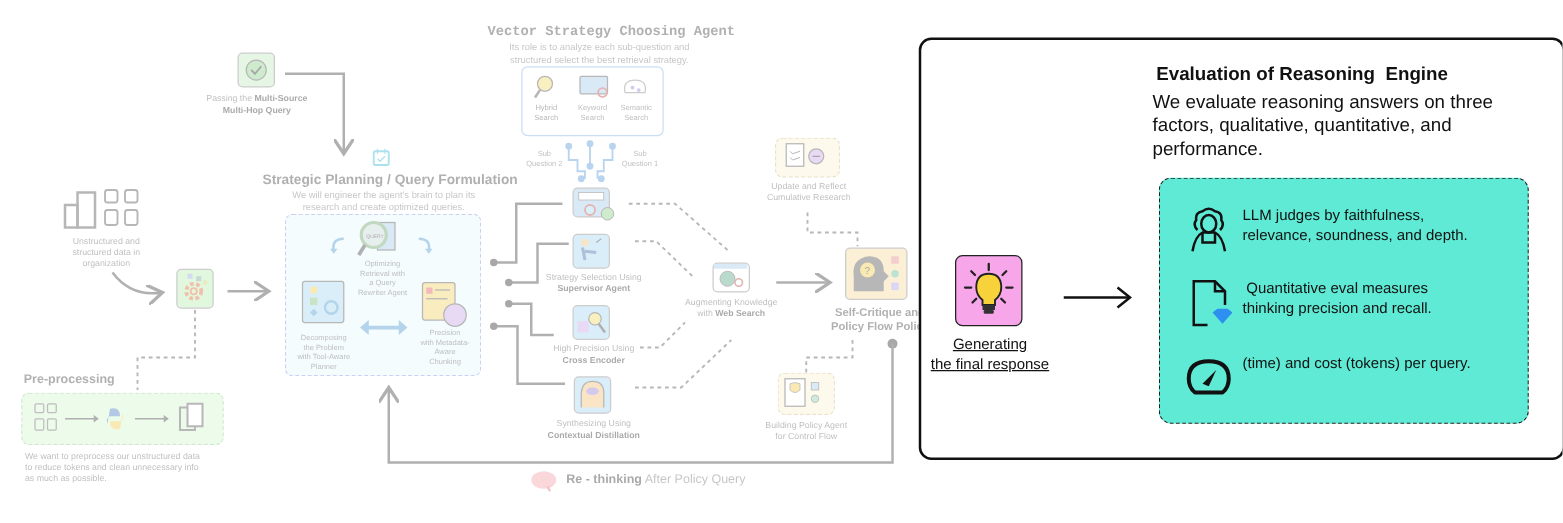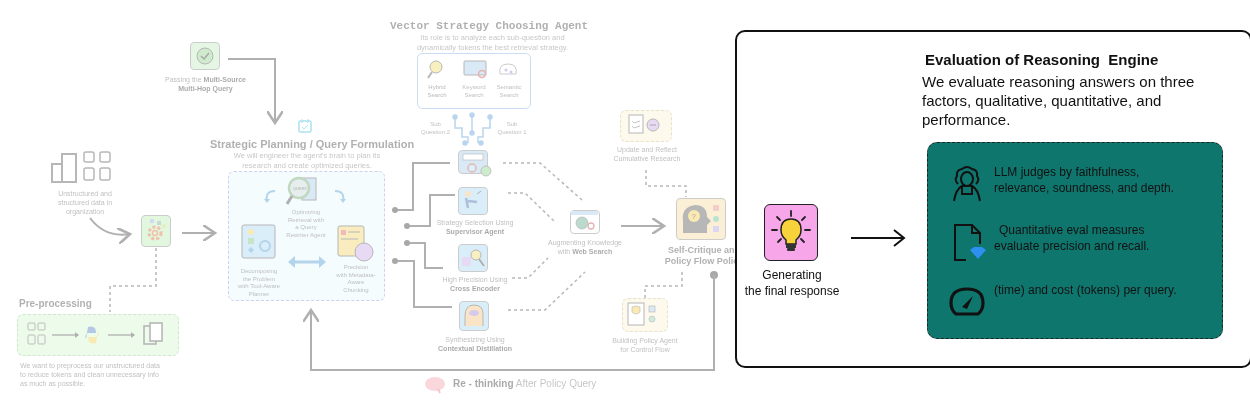--- a/index.html
+++ b/index.html
@@ -15,23 +15,23 @@
   .title-mid { font-size: 11px; font-weight: bold; color: #444; text-align: center; white-space: nowrap; }
   .subtitle-mid { font-size: 7.5px; color: #777; text-align: center; line-height: 10px; }
   .icon-tile { position: absolute; border: 1.5px solid #888; border-radius: 4px; }
   .dash-box { position: absolute; border: 1.5px dashed; border-radius: 6px; }
 
   
   #eval-panel { position: absolute; left: 735px; top: 30px; width: 517px; height: 338px; border: 2px solid #111; border-radius: 10px; background: #fff; }
   #eval-title { position: absolute; left: 188px; top: 19px; font-size: 15px; font-weight: bold; color: #111; white-space: pre; }
   #eval-desc { position: absolute; left: 185px; top: 40px; width: 310px; font-size: 15px; line-height: 19px; color: #111; }
   #gen-tile { position: absolute; left: 27px; top: 172px; width: 54px; height: 57px; background: #f7a6e9; border: 1.5px solid #222; border-radius: 6px; }
-  #gen-label { position: absolute; left: 0px; top: 235px; width: 110px; font-size: 12px; line-height: 16px; text-align: center; color: #111; }
+  #gen-label { position: absolute; left: 0px; top: 235px; width: 110px; font-size: 12px; line-height: 16px; text-align: center; color: #111; text-decoration: underline; }
   #gen-arrow { position: absolute; left: 112px; top: 195px; }
-  #factors-box { position: absolute; left: 190px; top: 110px; width: 296px; height: 197px; background: #0f766e; border: 1.5px dashed #222; border-radius: 10px; }
+  #factors-box { position: absolute; left: 190px; top: 110px; width: 296px; height: 197px; background: #5eead4; border: 1.5px dashed #222; border-radius: 10px; }
   .factor { position: absolute; left: 20px; width: 276px; height: 44px; }
   .factor .ficon { position: absolute; left: 0; top: 2px; width: 38px; height: 40px; }
   .factor .ftext { position: absolute; left: 46px; top: 2px; font-size: 12px; line-height: 16px; color: #111; white-space: nowrap; }
 </style>
 </head>
 <body>
 
 <div id="left-diagram">
 
   <svg class="abs" style="left:0;top:0" width="740" height="418">
@@ -190,23 +190,23 @@
         <line x1="12" y1="8" x2="24" y2="8" stroke="#555"></line>
         <line x1="5" y1="15" x2="22" y2="15" stroke="#555"></line>
       <circle cx="28" cy="28" r="9" fill="#c9a8e6" stroke="#555"></circle>
     </svg>
     <div class="abs tiny" style="left:102px;top:92px;width:50px;">
       <span>Precision</span><br><span>with Metadata-</span><br><span>Aware</span><br><span>Chunking</span>
     </div>
   </div>
 
   <div class="abs title-mid" style="left:390px;top:20px;width:185px;font-family:Liberation Mono, monospace;">Vector Strategy Choosing Agent</div>
-  <div class="abs subtitle-mid" style="left:405px;top:33px;width:175px;">
+  <div class="abs subtitle-mid" style="left:392px;top:33px;width:175px;">
     <span>Its role is to analyze each sub-question and</span><br>
-    <span>dynamically tokens the best retrieval strategy.</span>
+    <span>structured select the best retrieval strategy.</span>
   </div>
   <div class="abs" style="left:417px;top:53px;width:114px;height:56px;border:1.5px solid #7fb3e6;border-radius:5px;background:#fff;">
     <svg class="abs" style="left:8px;top:4px" width="100" height="22">
       <circle cx="10" cy="9" r="6" fill="#f1dc6a" stroke="#555"></circle>
         <line x1="6" y1="14" x2="2" y2="20" stroke="#555" stroke-width="2"></line>
       <rect x="38" y="3" width="22" height="14" rx="1" fill="#a9cbea" stroke="#555"></rect>
         <circle cx="56" cy="16" r="3.5" fill="none" stroke="#c0504d" stroke-width="1.5"></circle>
       <path d="M74,16 Q72,6 82,6 Q92,6 90,16 Z" fill="#fff" stroke="#888"></path>
         <circle cx="80" cy="12" r="1.5" fill="#9b7fd6"></circle>
         <circle cx="85" cy="14" r="1.5" fill="#9b7fd6"></circle>
@@ -342,21 +342,21 @@
       </div>
     </div>
     <div class="factor" style="top:77px;text-align:center;">
       <svg class="ficon" viewBox="0 0 38 40">
         <path d="M18,38 L7,38 L7,3 L24,3 L32,11 L32,22" fill="none" stroke="#111" stroke-width="2"></path>
         <path d="M24,3 L24,11 L32,11" fill="none" stroke="#111" stroke-width="2"></path>
         <path d="M22,28 L26,25 L34,25 L38,28 L30,37 Z" fill="#2d8ff0"></path>
       </svg>
       <div class="ftext">
         <div>Quantitative eval measures</div>
-        <div>evaluate precision and recall.</div>
+        <div>thinking precision and recall.</div>
       </div>
     </div>
     <div class="factor" style="top:137px;">
       <svg class="ficon" viewBox="0 0 38 40">
         <path d="M8,32 Q3,28 3,21 Q3,7 19,7 Q35,7 35,21 Q35,28 30,32 Z" fill="none" stroke="#111" stroke-width="3.2" stroke-linejoin="round"></path>
         <path d="M14,25 L25,14 L19,27 Z" fill="#111"></path>
       </svg>
       <div class="ftext">
         <div>(time) and cost (tokens) per query.</div>
       </div>

